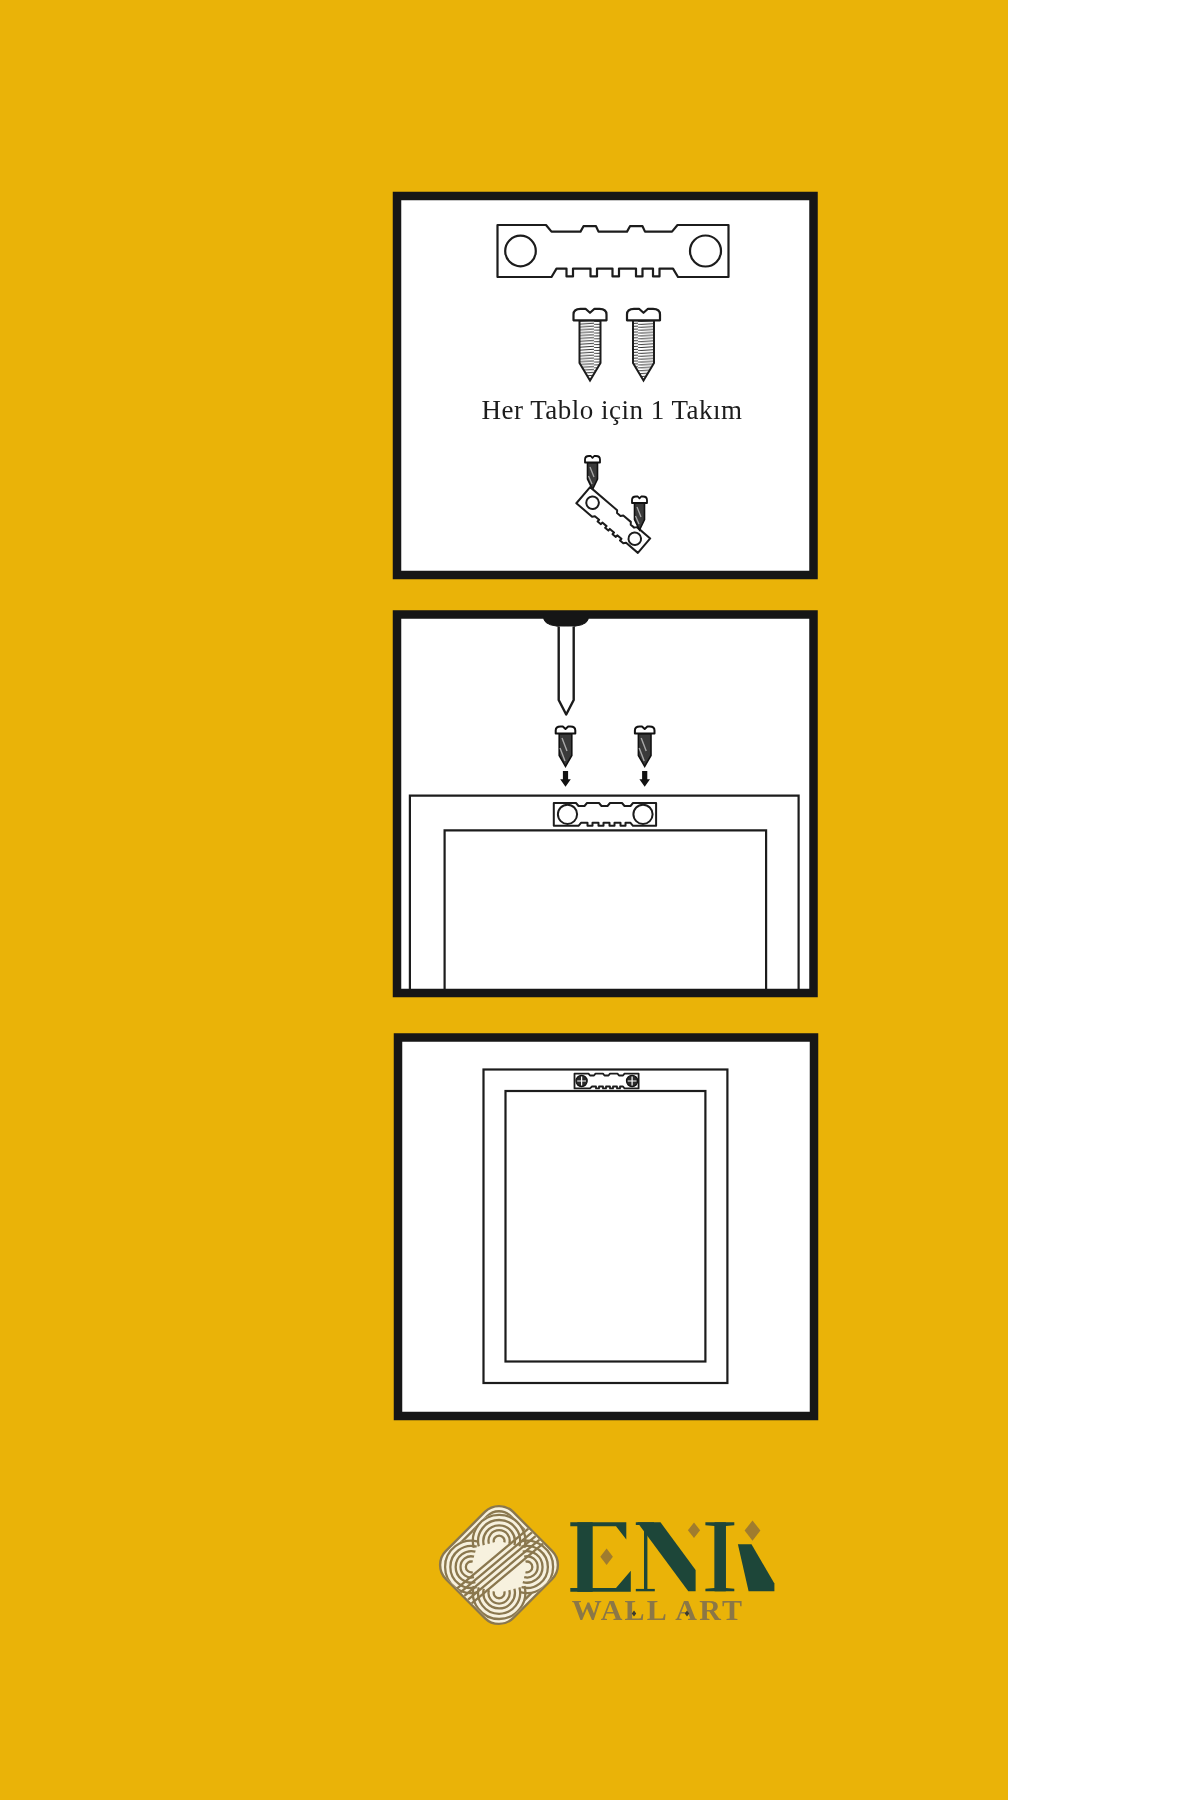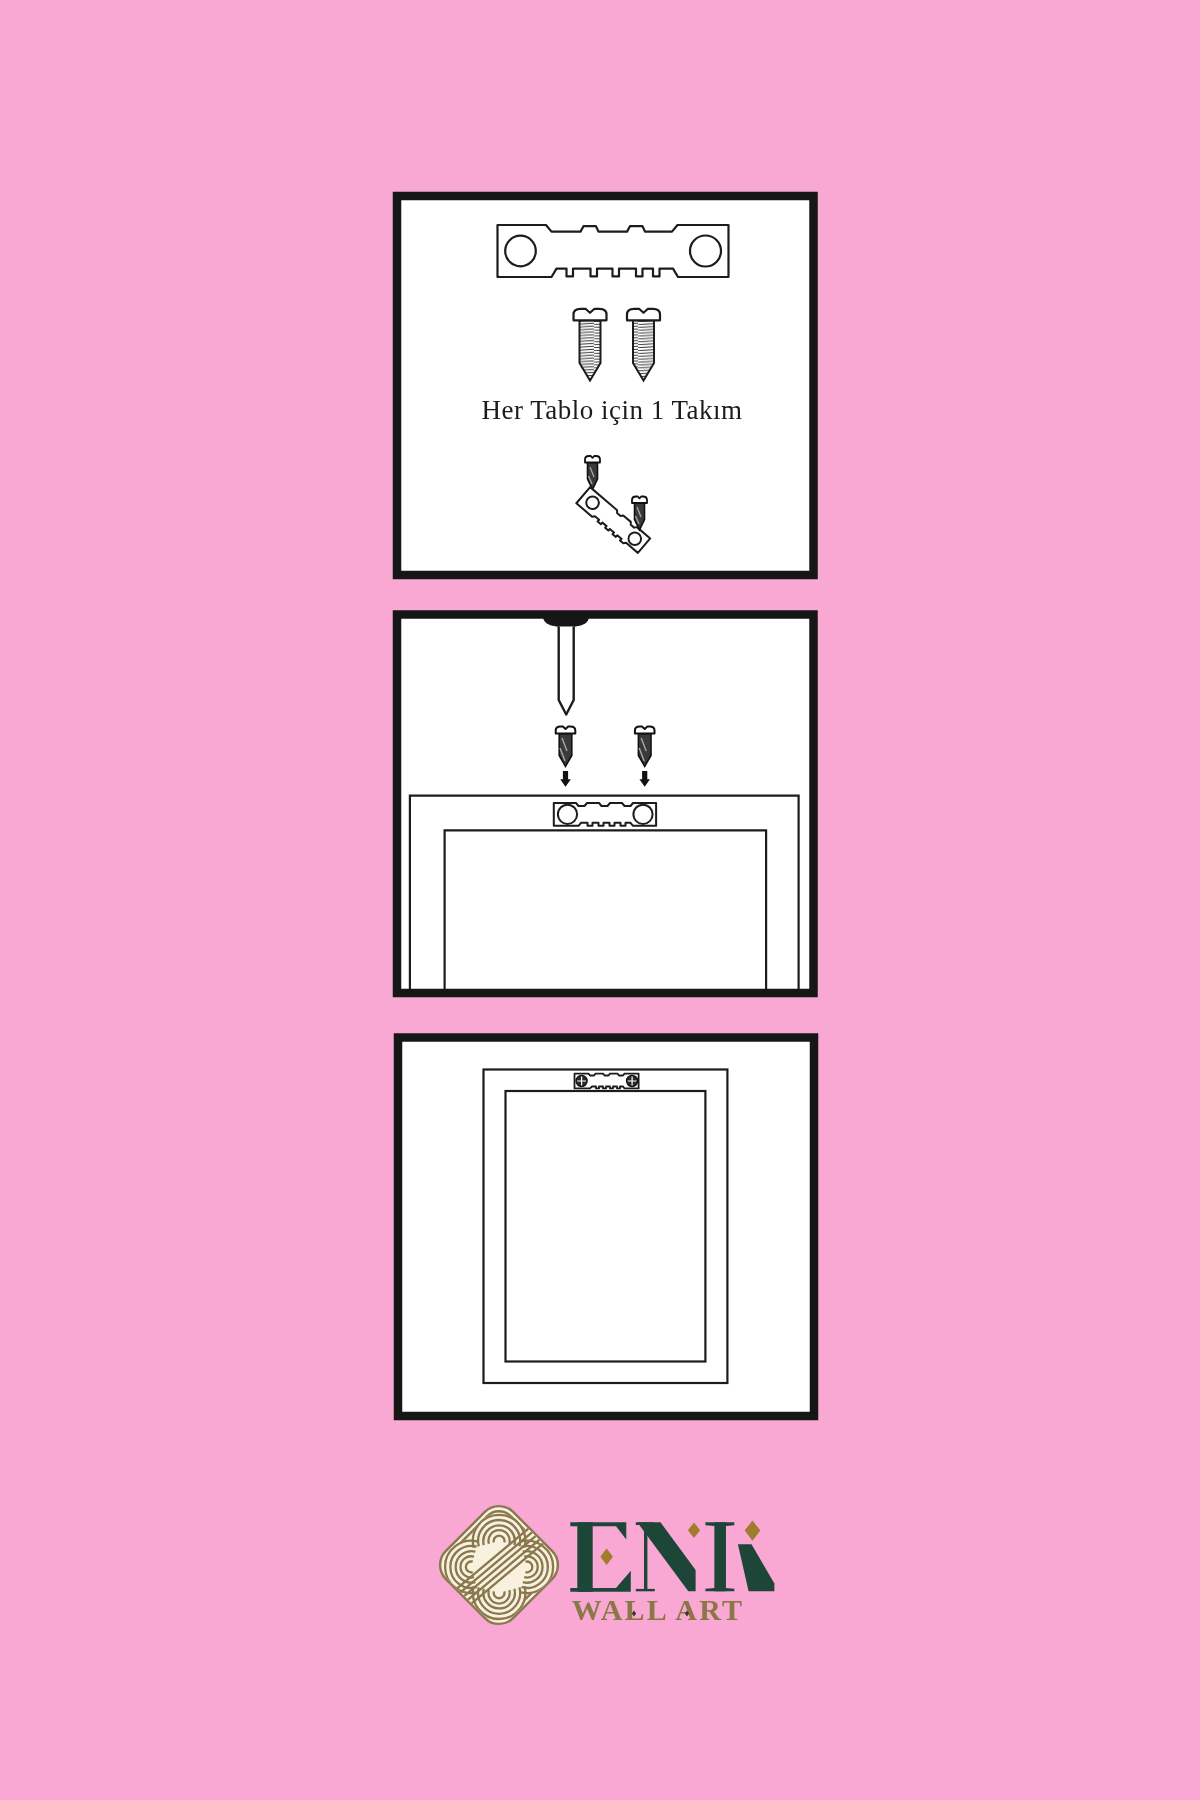--- a/index.html
+++ b/index.html
@@ -1,16 +1,16 @@
 <!DOCTYPE html>
 <html><head>
 <meta charset="utf-8">
 <style>
   html,body{margin:0;padding:0;background:#ffffff;}
-  #page{position:relative;width:1200px;height:1800px;background:#f9a8d4;overflow:hidden;
+  #page{position:relative;width:1008px;height:1800px;background:#eab308;overflow:hidden;
         font-family:"Liberation Serif", serif;}
   svg{position:absolute;left:0;top:0;}
 </style>
 </head>
 <body>
 <div id="page">
 <svg width="1200" height="1800" viewBox="0 0 1200 1800">
 <defs>
   <pattern id="thread" width="22" height="2.9" patternUnits="userSpaceOnUse">
     <rect width="22" height="2.9" fill="#ffffff"></rect>

